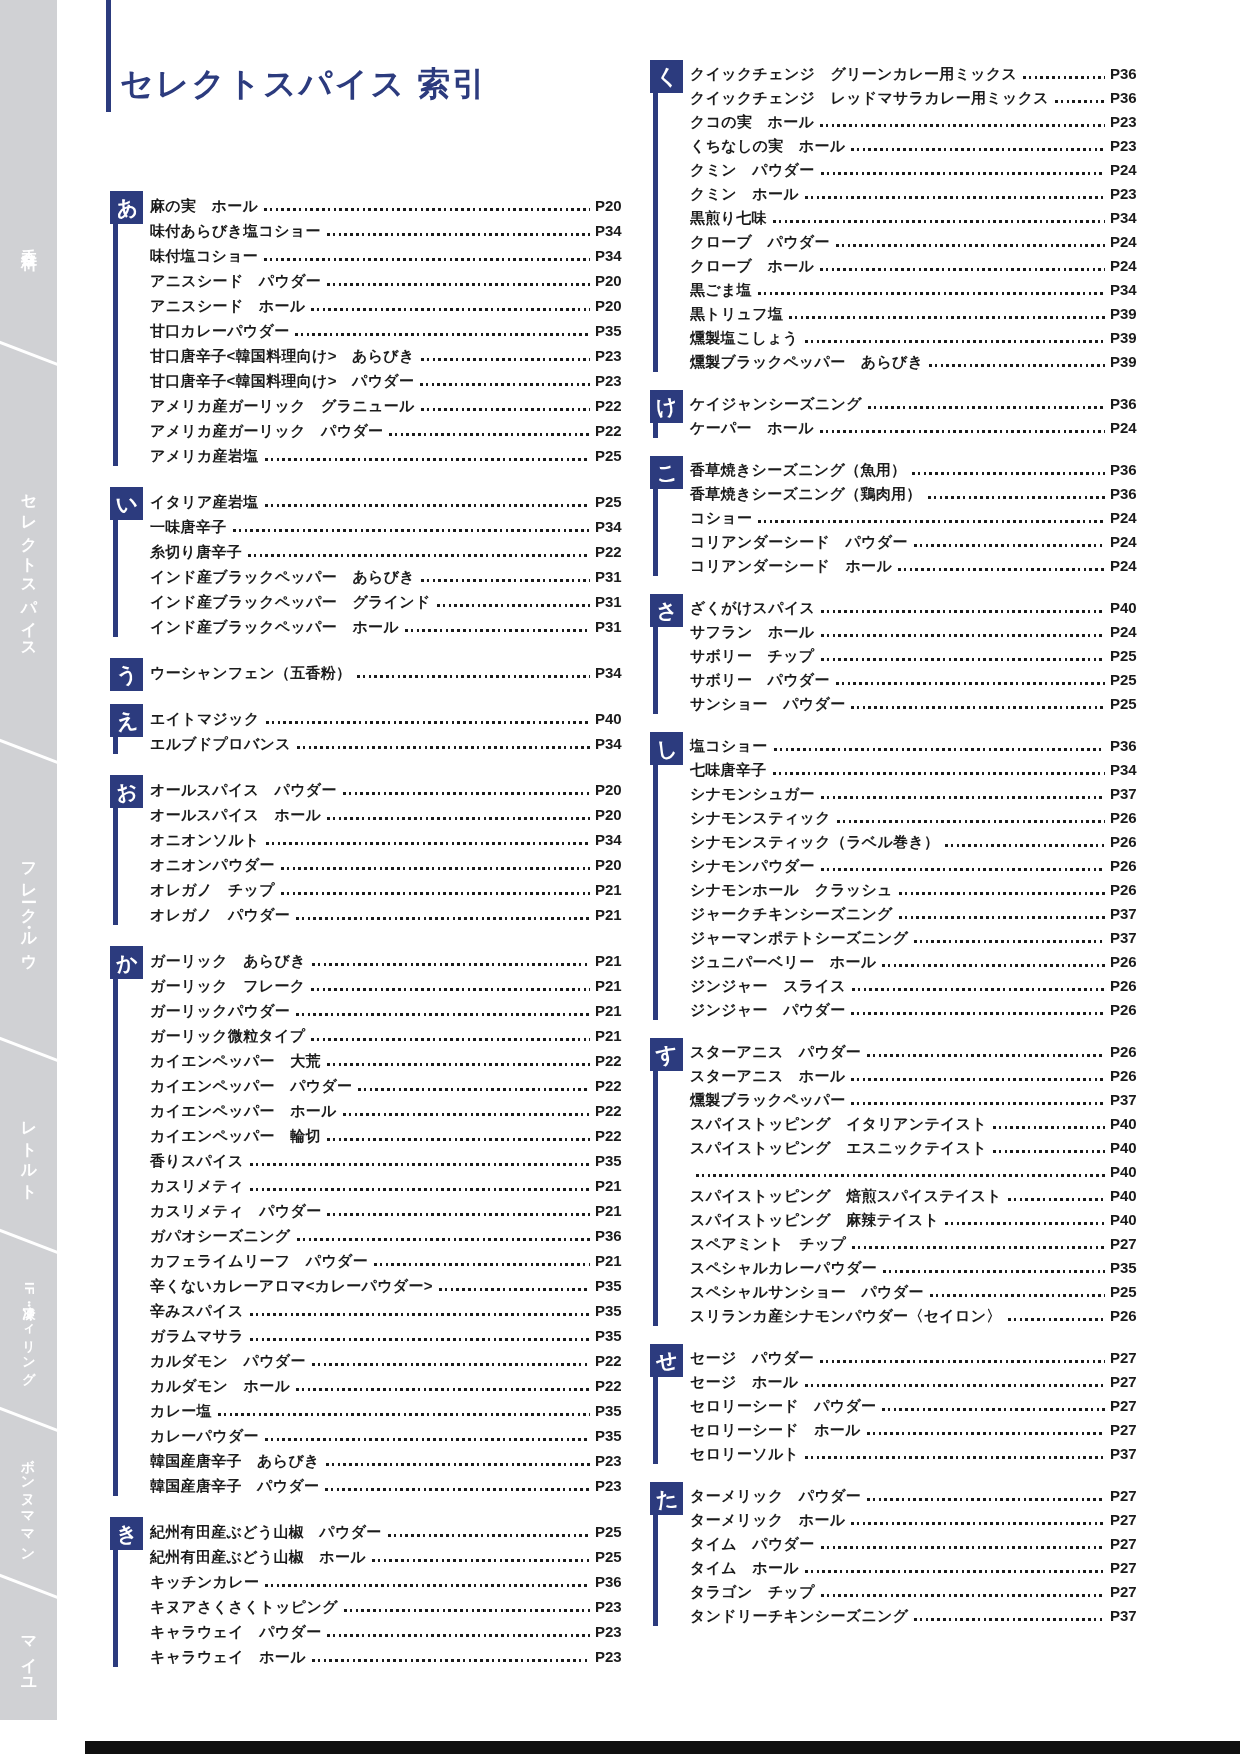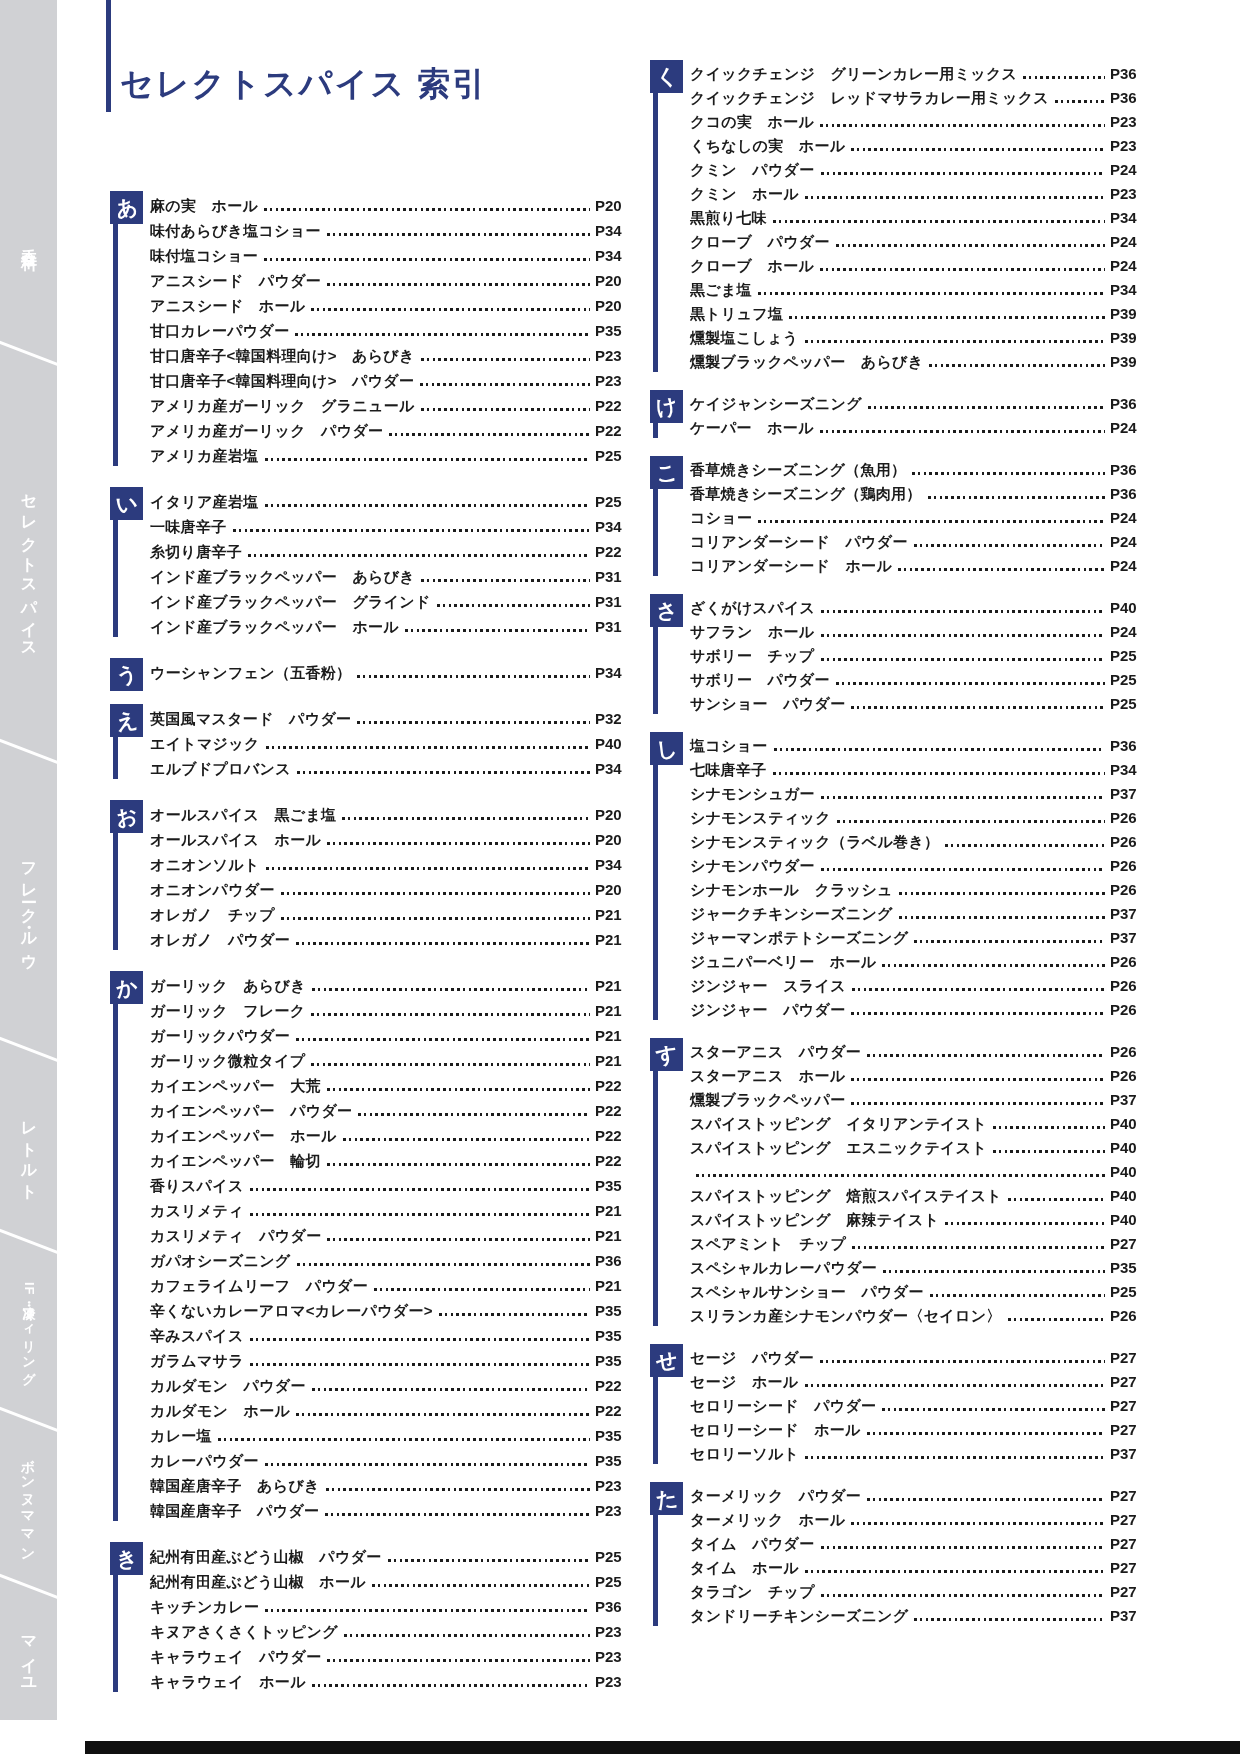--- a/index.html
+++ b/index.html
@@ -186,42 +186,37 @@
             <span class="leader"></span>
             <span class="epage">P34</span>
           </div>
         </div>
         <div class="section">
           <div class="badge">
             <span>え</span>
           </div>
           <div class="rule"></div>
           <div class="entry">
-            <span class="ename">英国風マスタード　パウダー</span>
-            <span class="leader"></span>
-            <span class="epage">P32</span>
-          </div>
-          <div class="entry">
             <span class="ename">エイトマジック</span>
             <span class="leader"></span>
             <span class="epage">P40</span>
           </div>
           <div class="entry">
             <span class="ename">エルブドプロバンス</span>
             <span class="leader"></span>
             <span class="epage">P34</span>
           </div>
         </div>
         <div class="section">
           <div class="badge">
             <span>お</span>
           </div>
           <div class="rule"></div>
           <div class="entry">
-            <span class="ename">オールスパイス　黒ごま塩</span>
+            <span class="ename">オールスパイス　パウダー</span>
             <span class="leader"></span>
             <span class="epage">P20</span>
           </div>
           <div class="entry">
             <span class="ename">オールスパイス　ホール</span>
             <span class="leader"></span>
             <span class="epage">P20</span>
           </div>
           <div class="entry">
             <span class="ename">オニオンソルト</span>

